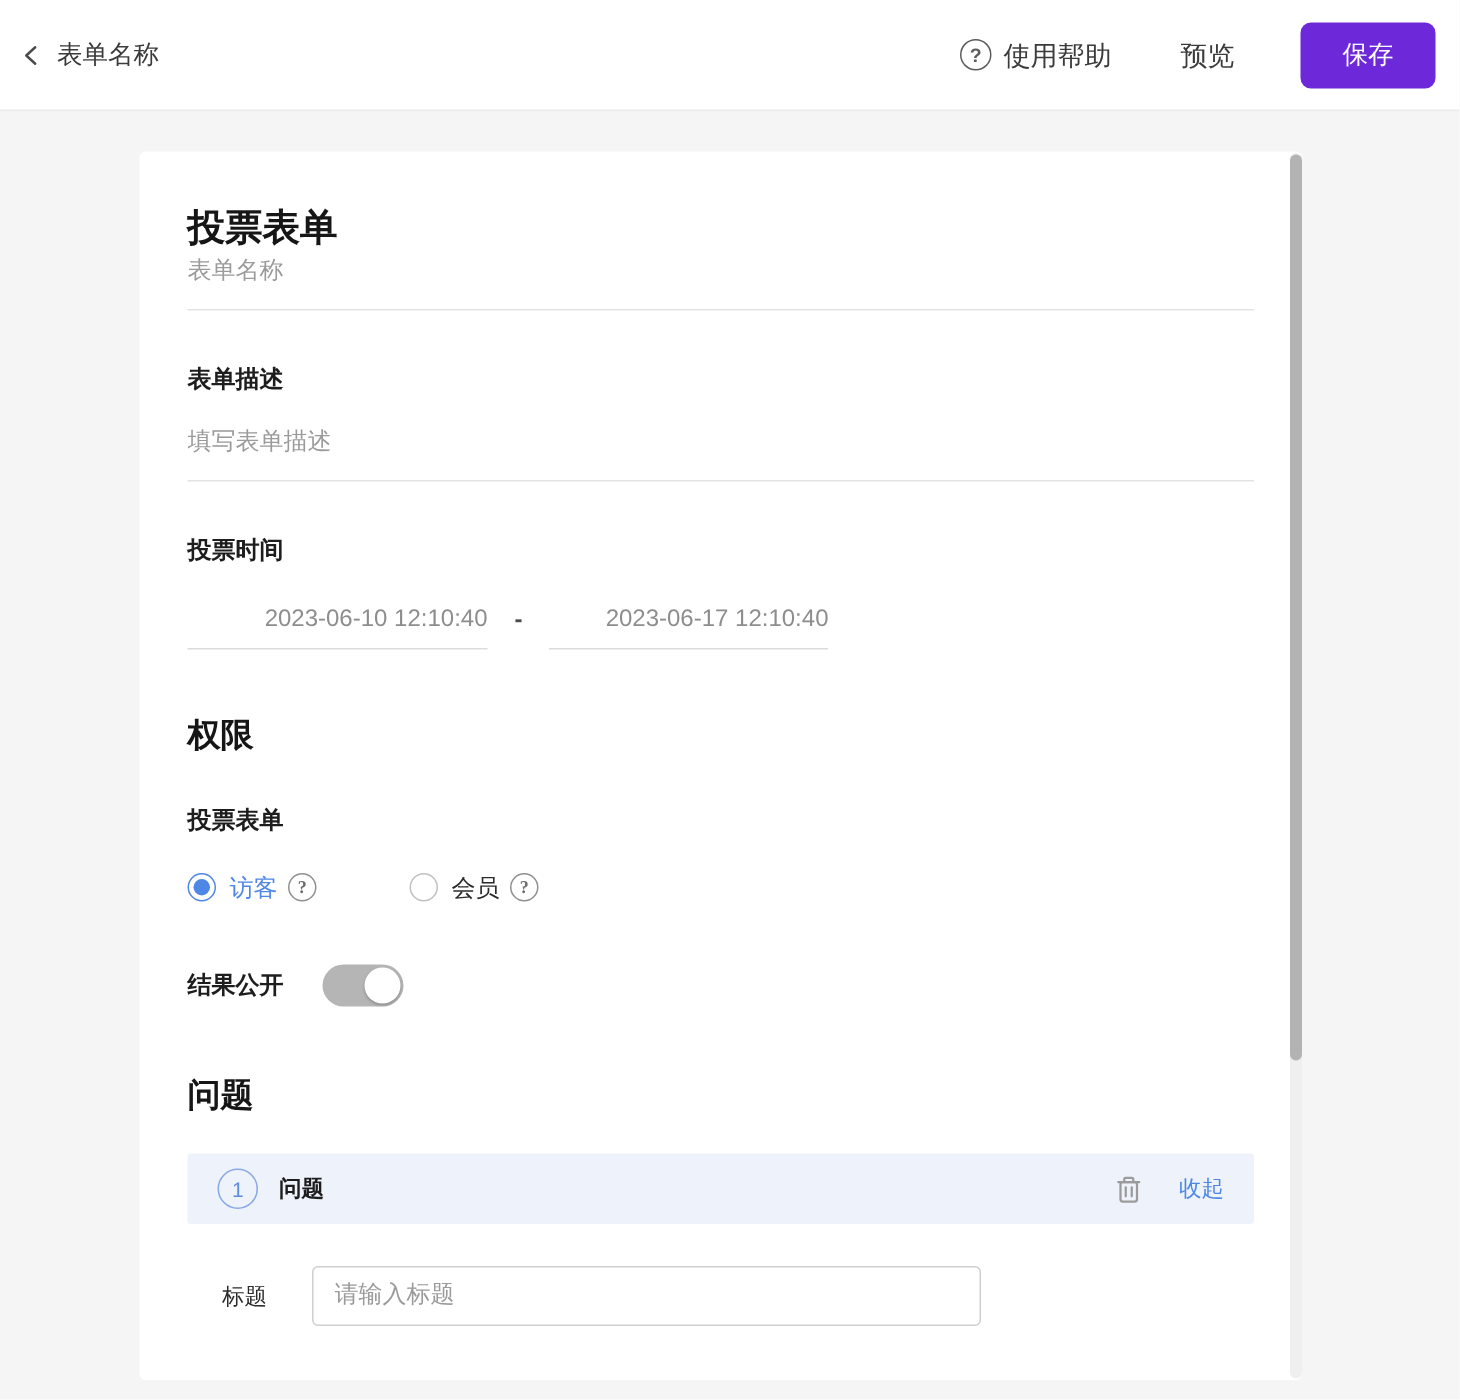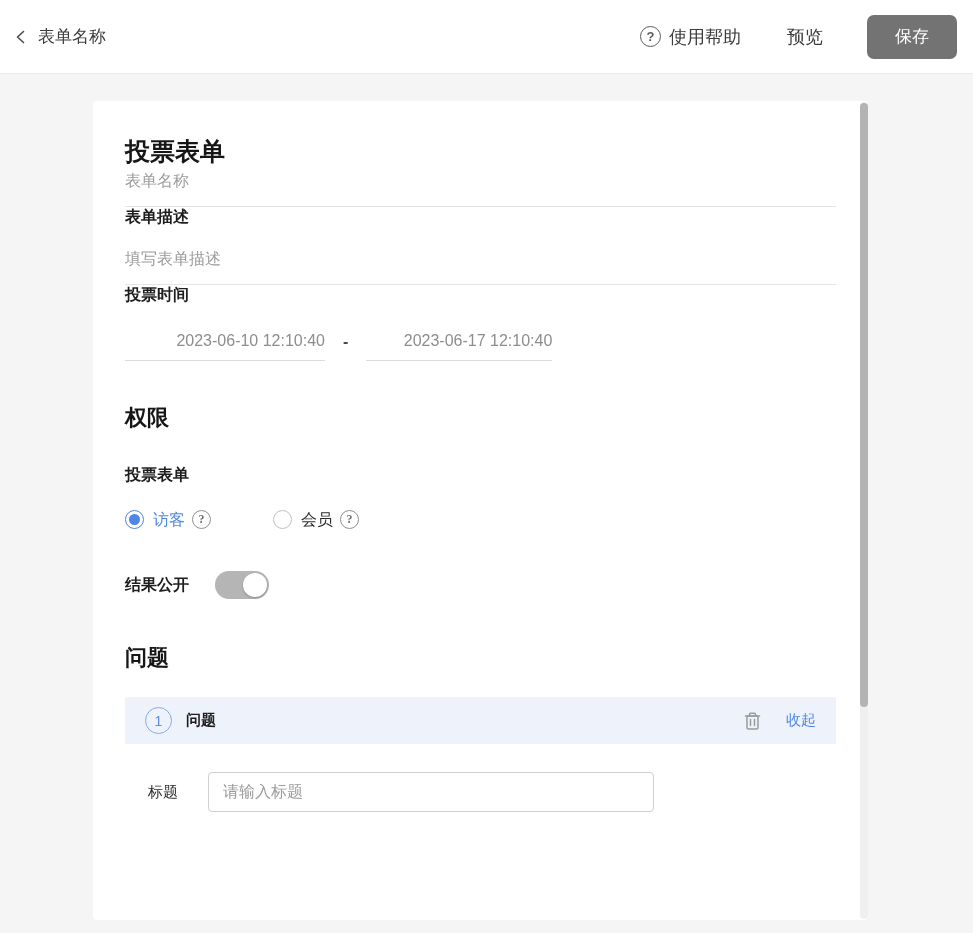--- a/index.html
+++ b/index.html
@@ -81,21 +81,21 @@
     font-size: 16px;
     color: #555;
     padding: 4px 0 16px 0;
     outline: none;
     background: transparent;
     font-family: "Liberation Sans", sans-serif;
   }
   .underline-input::placeholder { color: #9b9b9b; }
 
   .field-label { display: block; font-size: 16px; font-weight: bold; color: #1d1d1d; }
-  .gap-after-input { }
+  .gap-after-input { margin-top: 36px; }
   .label-gap { margin-bottom: 18px; }
 
   .date-row { display: flex; align-items: flex-end; margin-top: 24px; }
   .date-input {
     border: none;
     border-bottom: 1px solid #dcdcdc;
     font-size: 16px;
     color: #8d8d8d;
     text-align: right;
     padding: 2px 0 10px 0;
@@ -205,21 +205,21 @@
       </svg>
     </span>
     <span class="topbar-title">表单名称</span>
   </div>
   <div class="topbar-right">
     <div class="help-group">
       <span class="help-circle">?</span>
       <span class="help-label">使用帮助</span>
     </div>
     <span class="preview-label">预览</span>
-    <button class="save-button" style="background: #737373;">保存</button>
+    <button class="save-button" style="background: #6d28d9;">保存</button>
   </div>
 </header>
 
 <div class="page">
   <div class="card">
 
     <h1 class="form-title">投票表单</h1>
 
     <input class="underline-input" type="text" placeholder="表单名称" style="">
 

